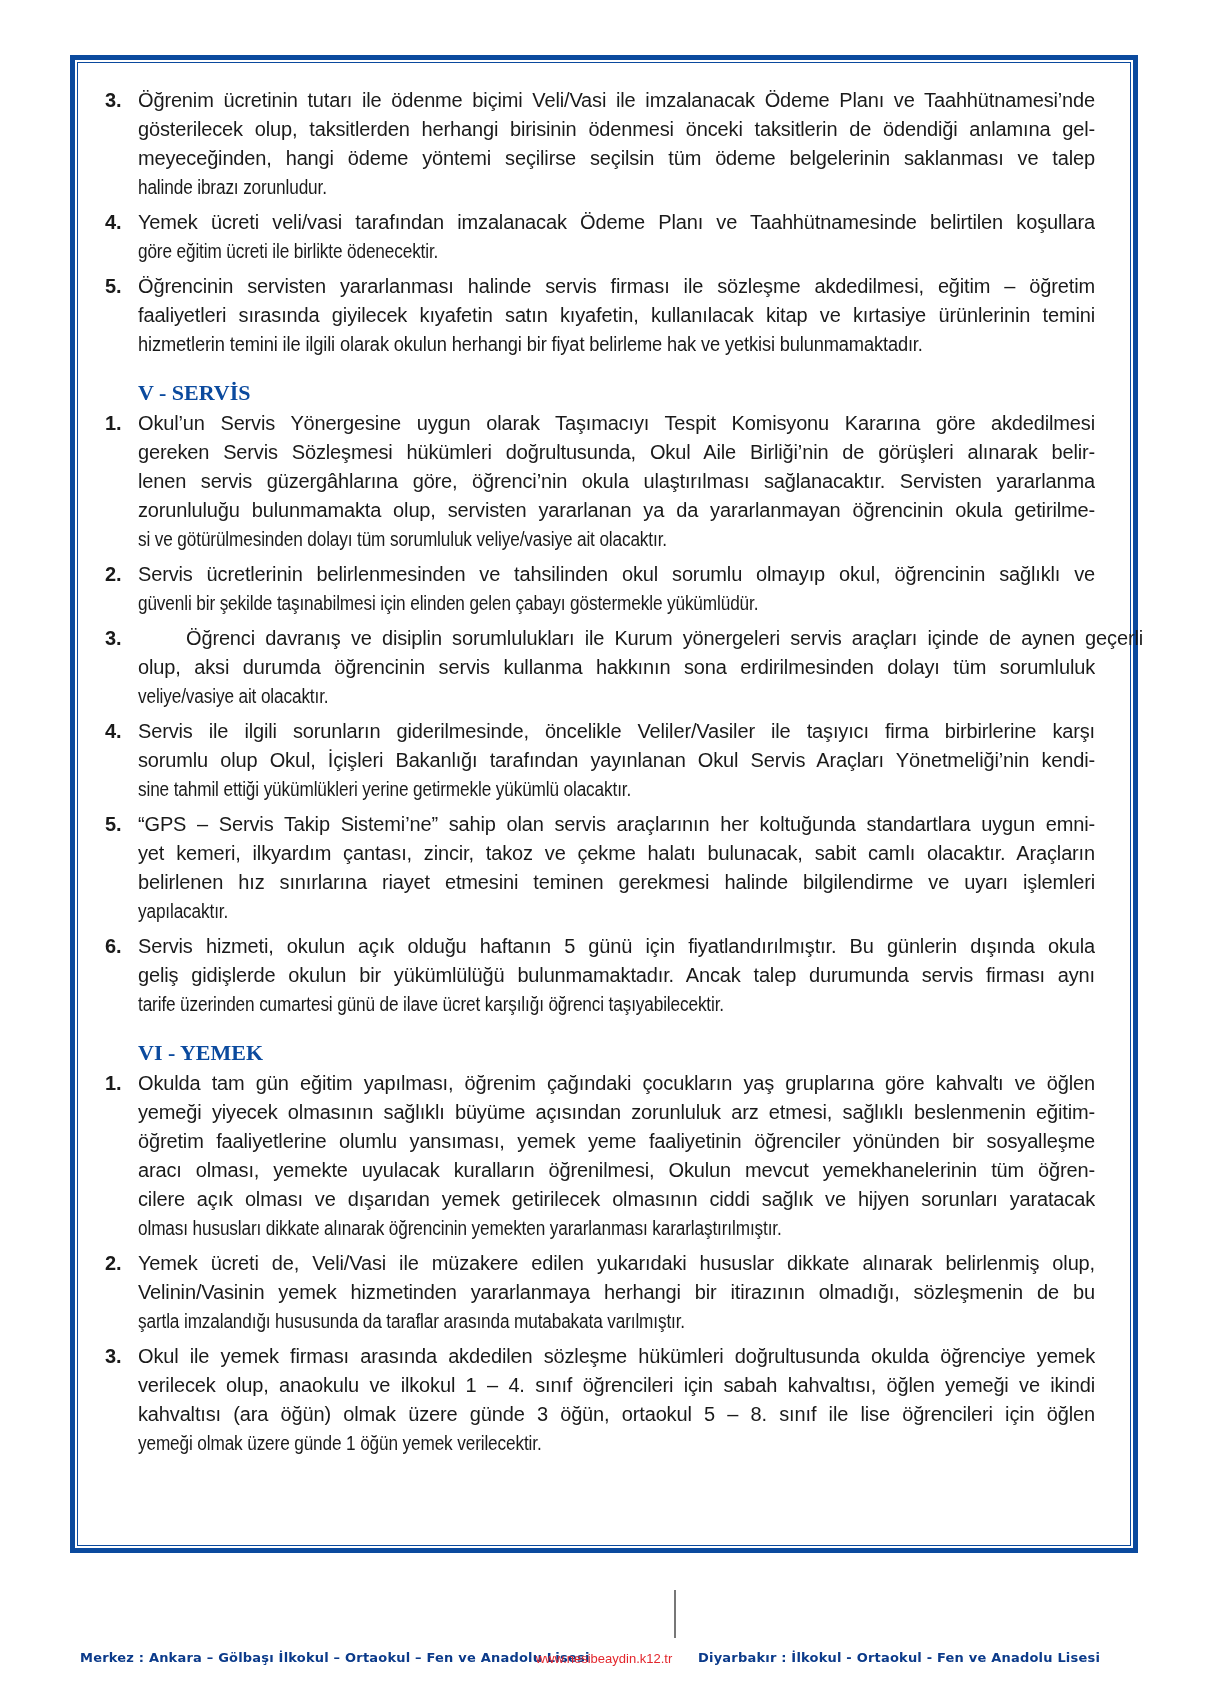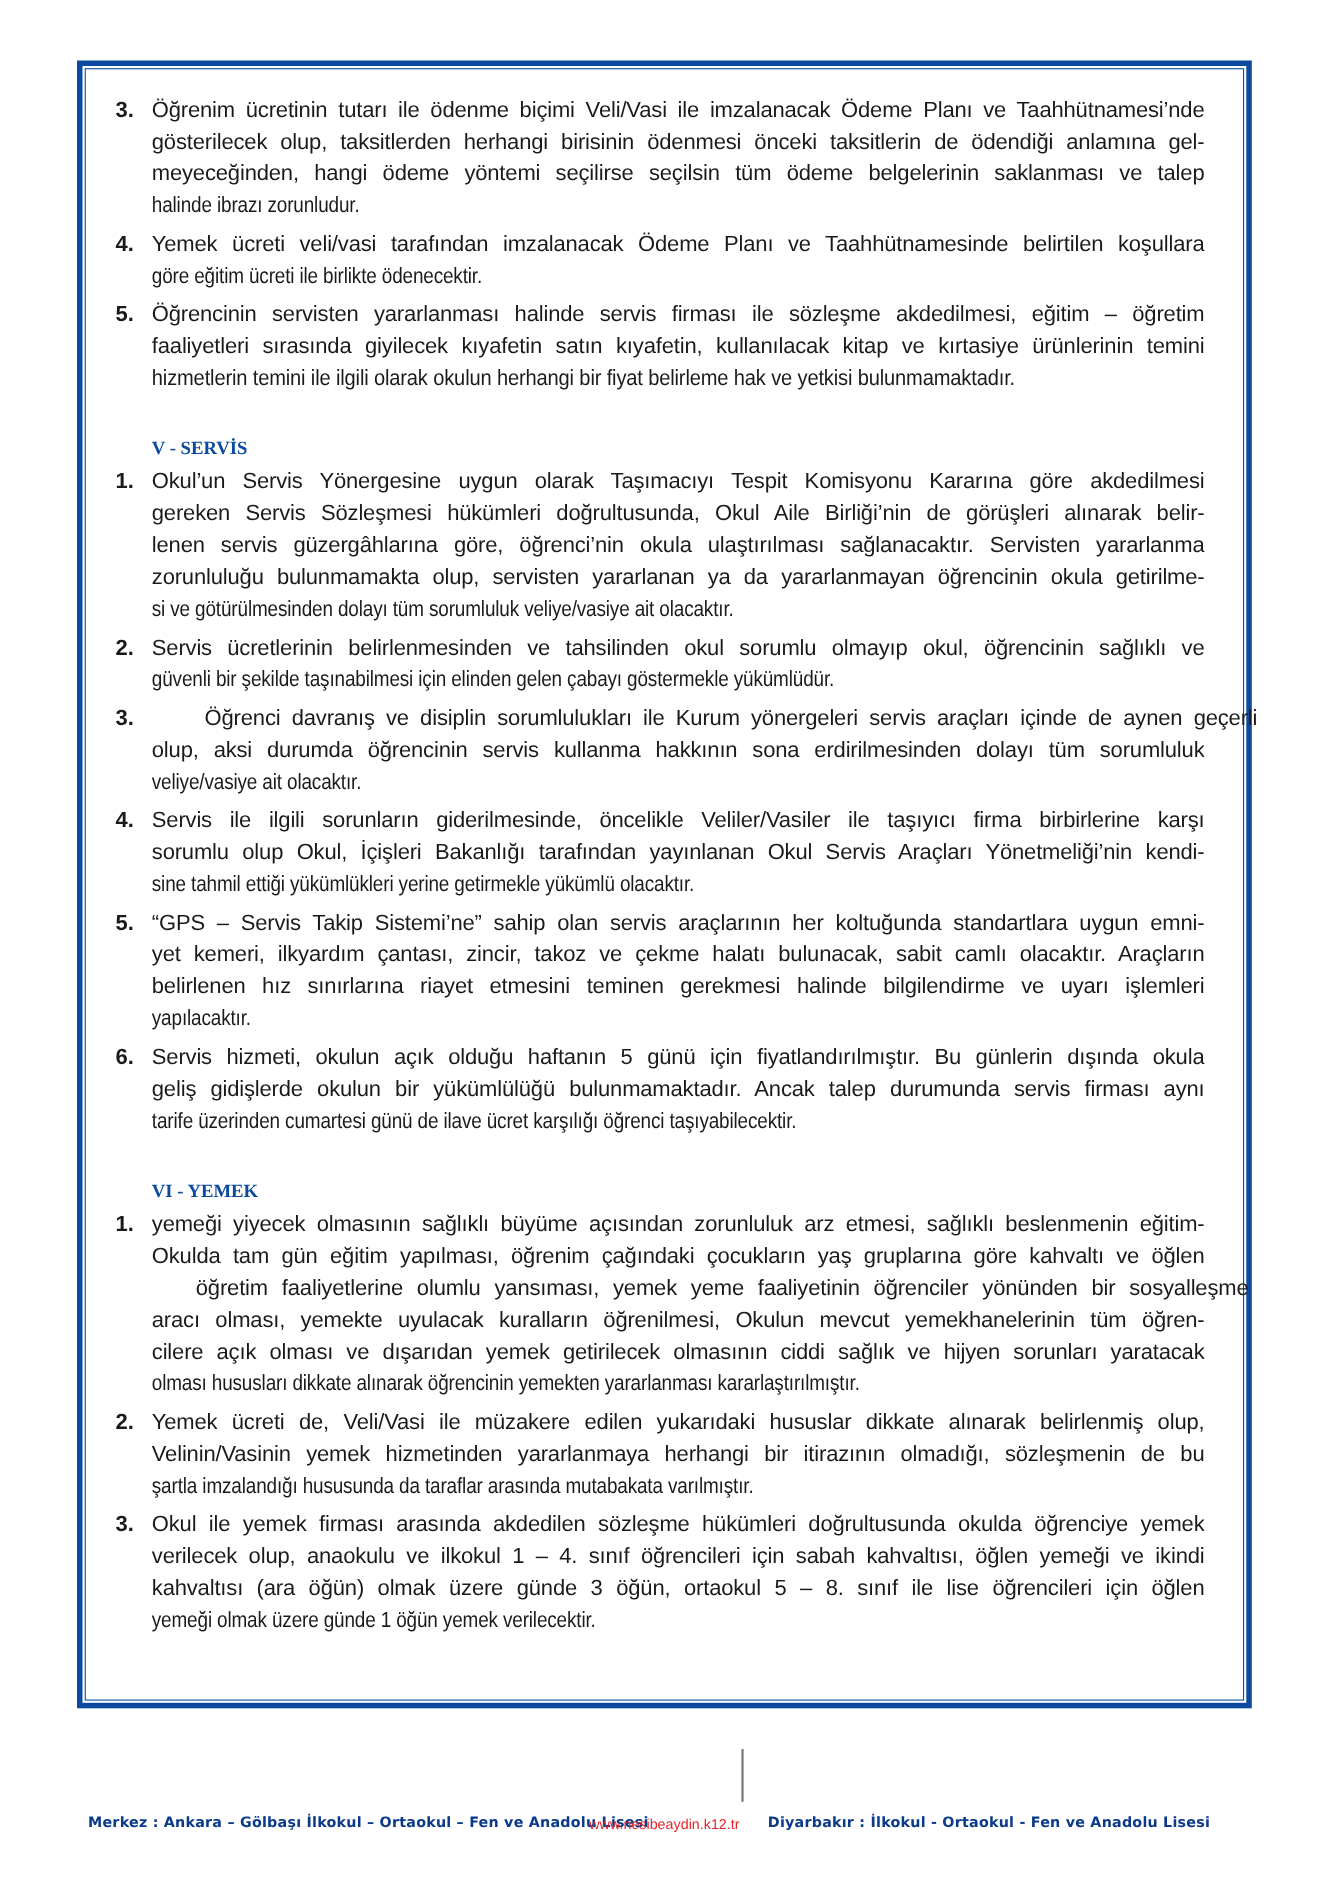--- a/index.html
+++ b/index.html
@@ -64,24 +64,24 @@
     .line.j {
       text-align: justify;
       text-align-last: justify;
       white-space: normal;
       height: 29px;
       overflow: hidden;
     }
     .section-heading {
       font-family: "Liberation Serif", serif;
       font-weight: bold;
-      font-size: 17px;
+      font-size: 22px;
       color: #0b4a9e;
       padding-left: 33px;
-      margin-top: 35px;
+      margin-top: 20px;
       margin-bottom: 2px;
       line-height: 28px;
     }
     .footer {
       position: absolute;
       top: 1590px;
       left: 80px;
       width: 1060px;
       height: 40px;
     }
@@ -176,23 +176,23 @@
       </div>
       <div class="item">
         <span class="num">6.</span>
         <span class="line j" style="width: 957px;">Servis hizmeti, okulun açık olduğu haftanın 5 günü için fiyatlandırılmıştır. Bu günlerin dışında okula</span>
         <span class="line j" style="width: 957px;">geliş gidişlerde okulun bir yükümlülüğü bulunmamaktadır. Ancak talep durumunda servis firması aynı</span>
         <span class="line" style="transform: scaleX(0.86);">tarife üzerinden cumartesi günü de ilave ücret karşılığı öğrenci taşıyabilecektir.</span>
       </div>
       <div class="section-heading">VI - YEMEK</div>
       <div class="item">
         <span class="num">1.</span>
+        <span class="line j" style="width: 957px;">Okulda tam gün eğitim yapılması, öğrenim çağındaki çocukların yaş gruplarına göre kahvaltı ve öğlen</span>
         <span class="line j" style="width: 957px;">yemeği yiyecek olmasının sağlıklı büyüme açısından zorunluluk arz etmesi, sağlıklı beslenmenin eğitim-</span>
-        <span class="line j" style="width: 957px;">Okulda tam gün eğitim yapılması, öğrenim çağındaki çocukların yaş gruplarına göre kahvaltı ve öğlen</span>
-        <span class="line j" style="width: 957px; margin-left: 40px;">öğretim faaliyetlerine olumlu yansıması, yemek yeme faaliyetinin öğrenciler yönünden bir sosyalleşme</span>
+        <span class="line j" style="width: 957px;">öğretim faaliyetlerine olumlu yansıması, yemek yeme faaliyetinin öğrenciler yönünden bir sosyalleşme</span>
         <span class="line j" style="width: 957px;">aracı olması, yemekte uyulacak kuralların öğrenilmesi, Okulun mevcut yemekhanelerinin tüm öğren-</span>
         <span class="line j" style="width: 957px;">cilere açık olması ve dışarıdan yemek getirilecek olmasının ciddi sağlık ve hijyen sorunları yaratacak</span>
         <span class="line" style="transform: scaleX(0.86);">olması hususları dikkate alınarak öğrencinin yemekten yararlanması kararlaştırılmıştır.</span>
       </div>
       <div class="item">
         <span class="num">2.</span>
         <span class="line j" style="width: 957px;">Yemek ücreti de, Veli/Vasi ile müzakere edilen yukarıdaki hususlar dikkate alınarak belirlenmiş olup,</span>
         <span class="line j" style="width: 957px;">Velinin/Vasinin yemek hizmetinden yararlanmaya herhangi bir itirazının olmadığı, sözleşmenin de bu</span>
         <span class="line" style="transform: scaleX(0.86);">şartla imzalandığı hususunda da taraflar arasında mutabakata varılmıştır.</span>
       </div>

